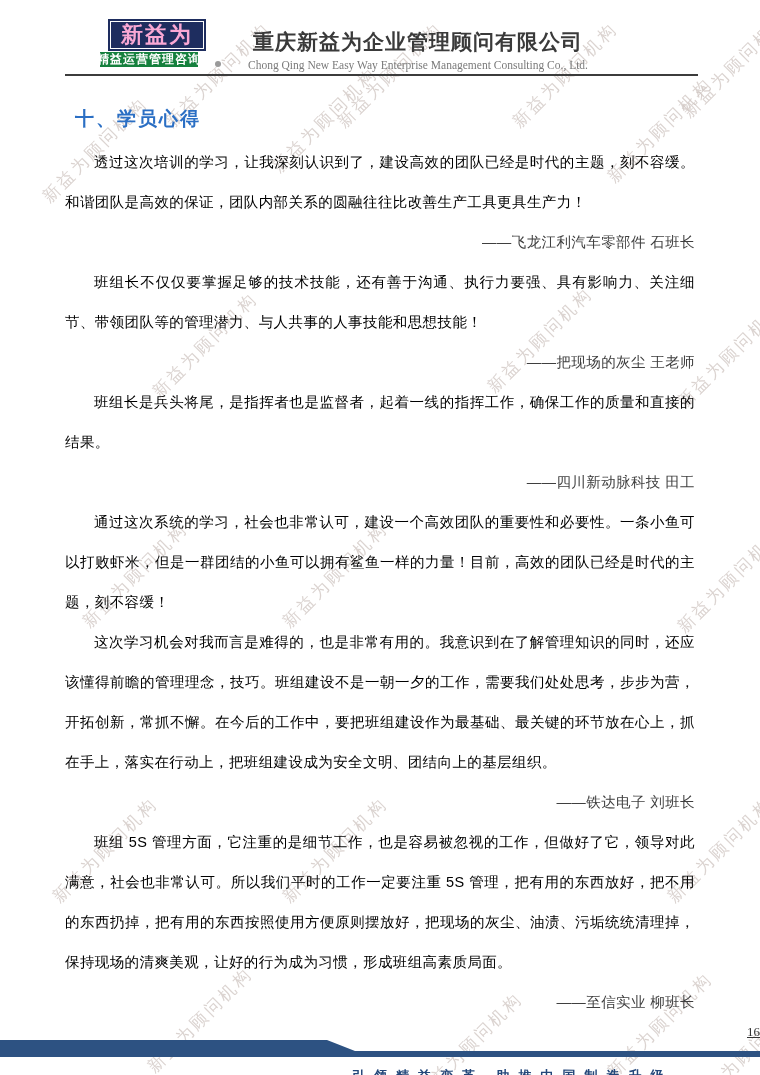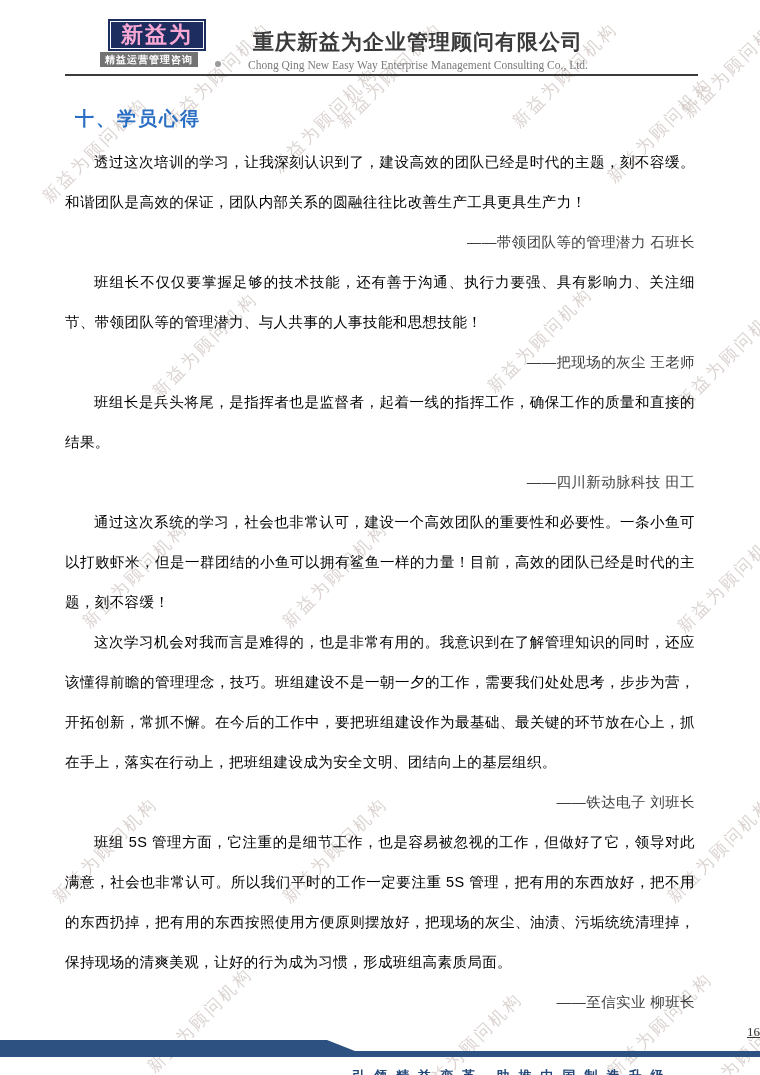--- a/index.html
+++ b/index.html
@@ -16,22 +16,22 @@
 
   
   .header { position: absolute; left: 0; top: 0; width: 760px; height: 80px; z-index: 2; }
   .logo { position: absolute; left: 100px; top: 19px; width: 118px; height: 48px; }
   .logo-main { position: absolute; left: 8px; top: 0; width: 98px; height: 32px;
                background: #1e2d5f; color: #f9a8d4; border: 2px solid #1e2d5f;
                box-shadow: inset 0 0 0 1px #fff;
                display: flex; align-items: center; justify-content: center;
                font-size: 22px; font-weight: bold; letter-spacing: 2px; }
   .logo-strip { position: absolute; left: 0; top: 33px; width: 98px; height: 15px;
-                background: #737373; color: #fff; display: flex; align-items: center;
-                justify-content: center; font-size: 10px; font-weight: bold;
+                background: #15803d; color: #fff; display: flex; align-items: center;
+                justify-content: center; font-size: 12px; font-weight: bold;
                 letter-spacing: 1px; white-space: nowrap; }
   .logo-dot { position: absolute; left: 115px; top: 42px; width: 6px; height: 6px;
               border-radius: 50%; background: #9a9a9a; }
   .company { position: absolute; left: 238px; top: 28px; width: 360px; text-align: center; }
   .company-zh { font-size: 21px; font-weight: bold; color: #3a3a3a; letter-spacing: 1px;
                 white-space: nowrap; }
   .company-en { font-size: 11.5px; color: #7a7a7a; margin-top: 3px; white-space: nowrap;
                 font-family: "Liberation Serif", "DejaVu Serif", serif; }
   .header-rule { position: absolute; left: 65px; top: 74px; width: 633px; height: 2px;
                  background: #3c3c3c; }
@@ -96,21 +96,21 @@
       <div class="company-zh">重庆新益为企业管理顾问有限公司</div>
       <div class="company-en">Chong Qing New Easy Way Enterprise Management Consulting Co., Ltd.</div>
     </div>
     <div class="header-rule"></div>
   </div>
 
   <div class="content">
     <div class="section-title">十、学员心得</div>
     <div class="testimonials" id="testimonials">
         <p class="t-text">透过这次培训的学习，让我深刻认识到了，建设高效的团队已经是时代的主题，刻不容缓。和谐团队是高效的保证，团队内部关系的圆融往往比改善生产工具更具生产力！</p>
-        <p class="t-attr">——带领团队等的管理潜力 石班长</p>
+        <p class="t-attr">——飞龙江利汽车零部件 石班长</p>
         <p class="t-text">班组长不仅仅要掌握足够的技术技能，还有善于沟通、执行力要强、具有影响力、关注细节、带领团队等的管理潜力、与人共事的人事技能和思想技能！</p>
         <p class="t-attr">——把现场的灰尘 王老师</p>
         <p class="t-text">班组长是兵头将尾，是指挥者也是监督者，起着一线的指挥工作，确保工作的质量和直接的结果。</p>
         <p class="t-attr">——四川新动脉科技 田工</p>
         <p class="t-text">通过这次系统的学习，社会也非常认可，建设一个高效团队的重要性和必要性。一条小鱼可以打败虾米，但是一群团结的小鱼可以拥有鲨鱼一样的力量！目前，高效的团队已经是时代的主题，刻不容缓！</p>
         <p class="t-text">这次学习机会对我而言是难得的，也是非常有用的。我意识到在了解管理知识的同时，还应该懂得前瞻的管理理念，技巧。班组建设不是一朝一夕的工作，需要我们处处思考，步步为营，开拓创新，常抓不懈。在今后的工作中，要把班组建设作为最基础、最关键的环节放在心上，抓在手上，落实在行动上，把班组建设成为安全文明、团结向上的基层组织。</p>
         <p class="t-attr">——铁达电子 刘班长</p>
         <p class="t-text">班组 5S 管理方面，它注重的是细节工作，也是容易被忽视的工作，但做好了它，领导对此满意，社会也非常认可。所以我们平时的工作一定要注重 5S 管理，把有用的东西放好，把不用的东西扔掉，把有用的东西按照使用方便原则摆放好，把现场的灰尘、油渍、污垢统统清理掉，保持现场的清爽美观，让好的行为成为习惯，形成班组高素质局面。</p>
         <p class="t-attr">——至信实业 柳班长</p>
       </div>

